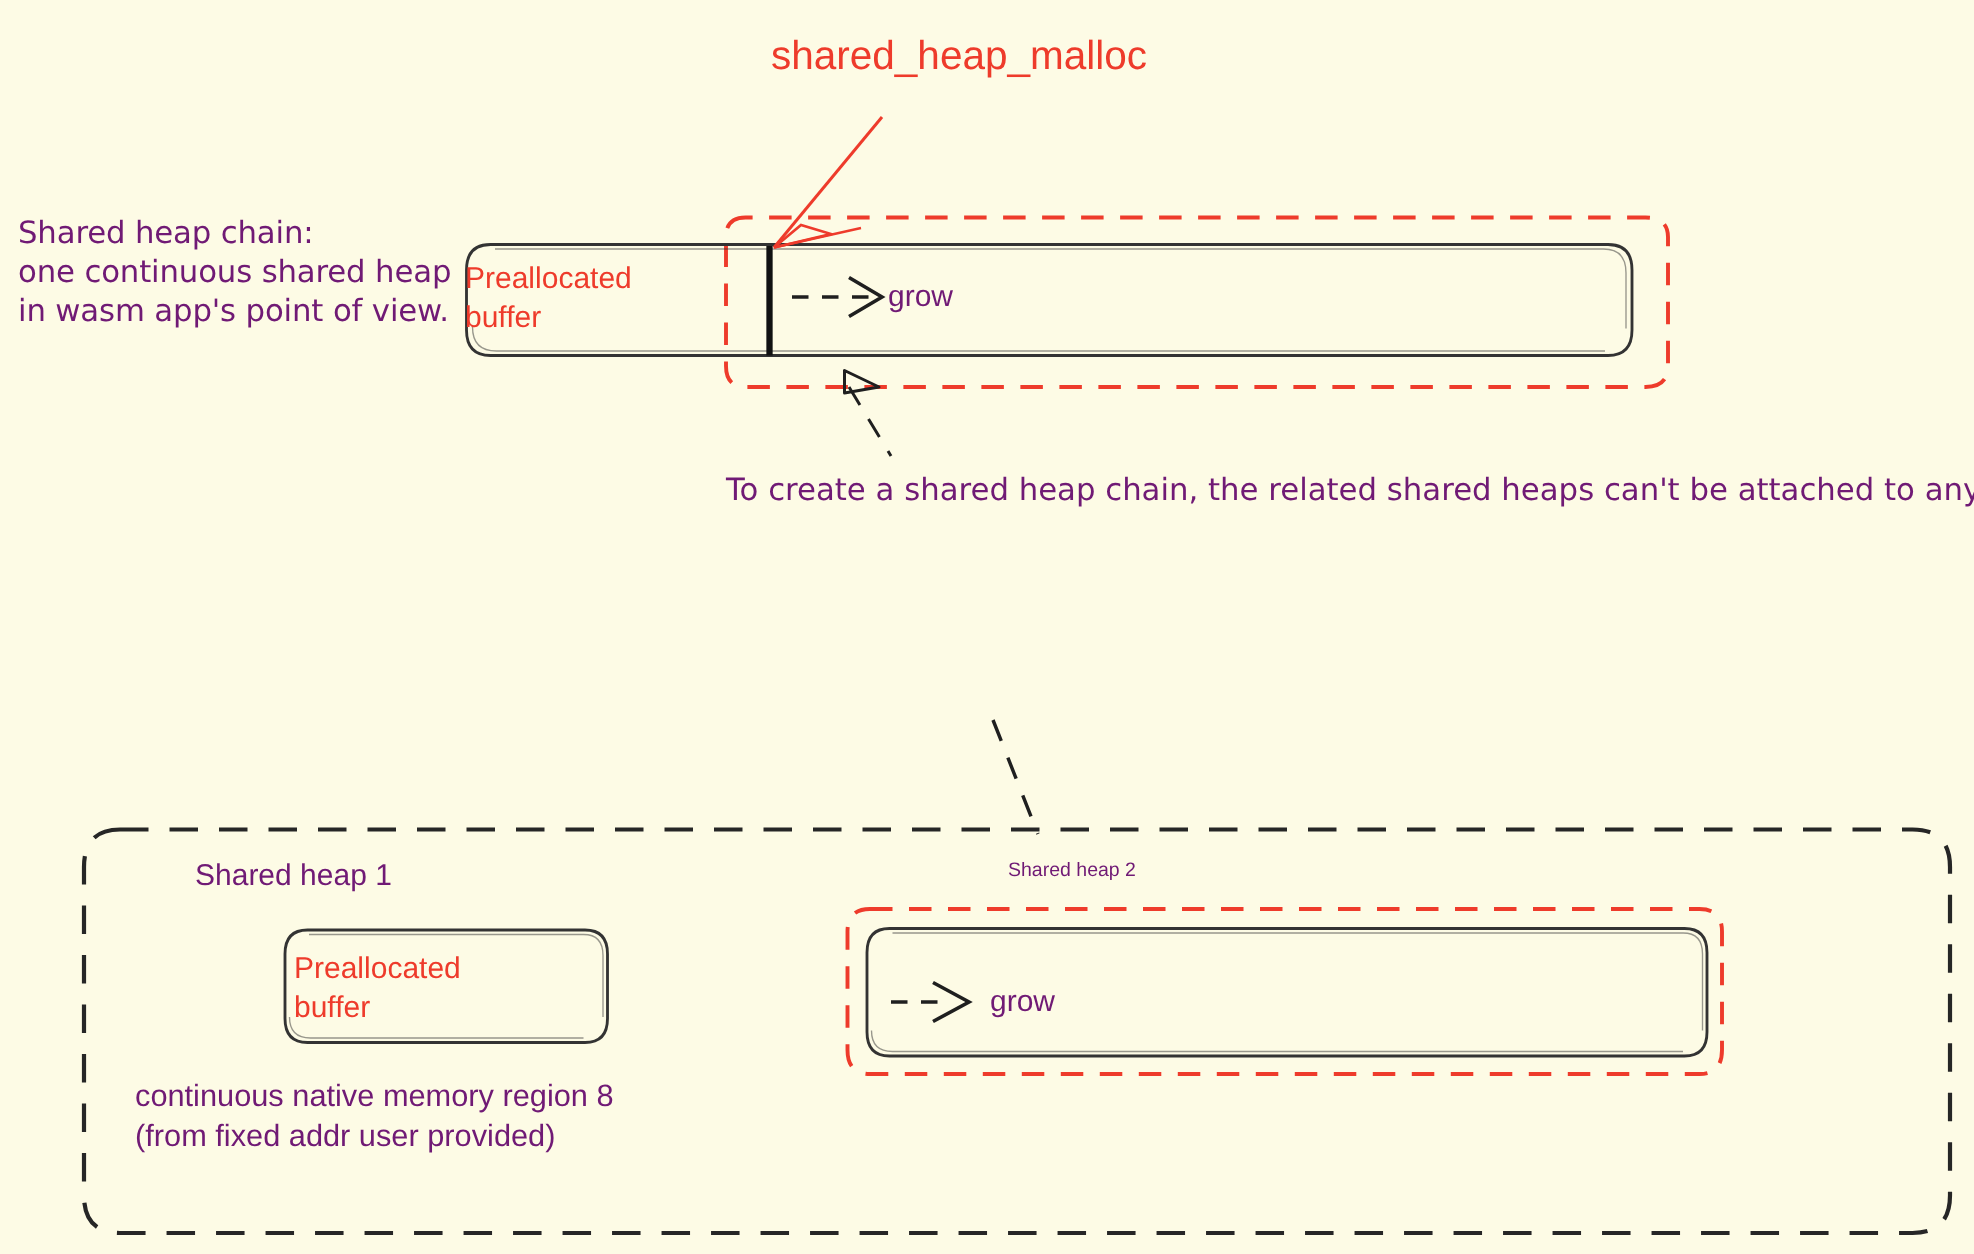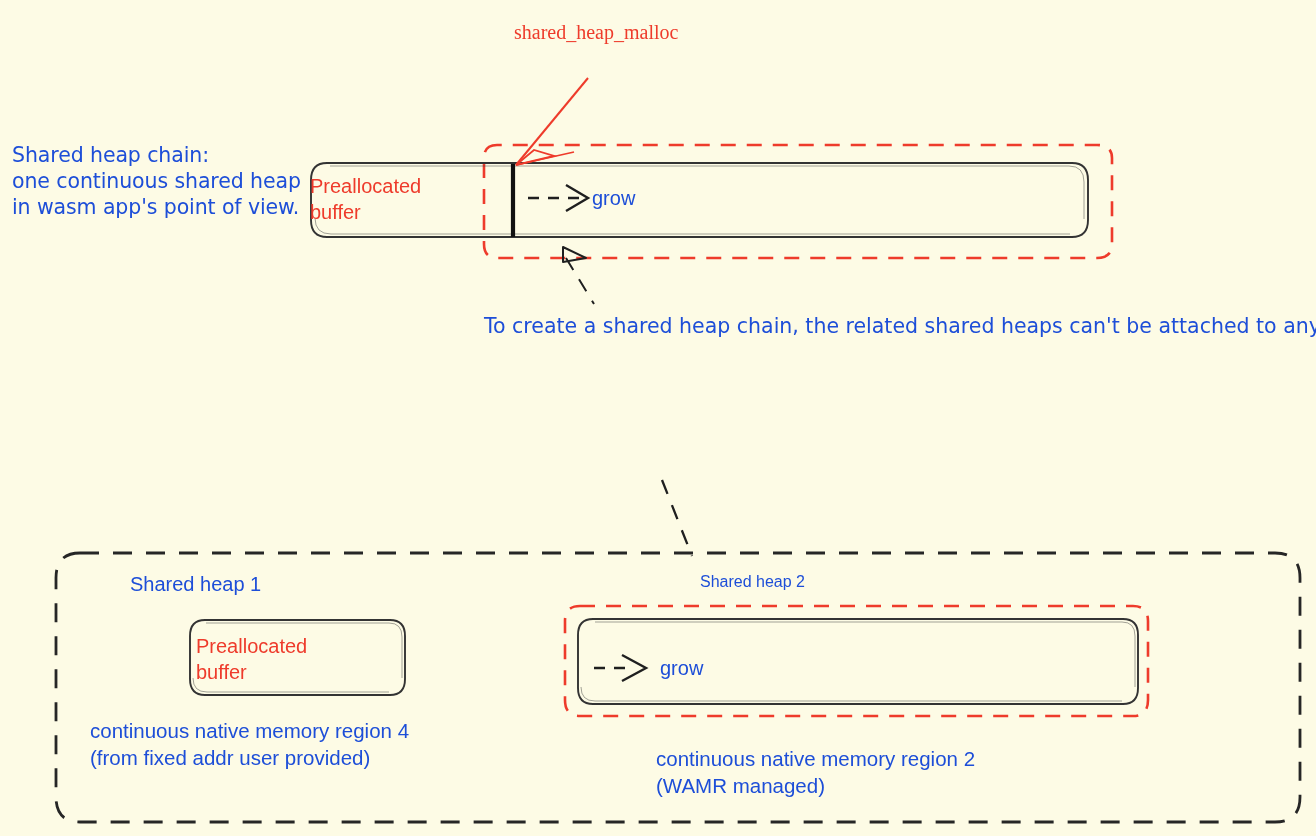--- a/index.html
+++ b/index.html
@@ -23,21 +23,21 @@
     position: absolute;
     left: 0;
     top: 0;
     width: 1316px;
     height: 836px;
     pointer-events: none;
   }
   .txt {
     position: absolute;
     white-space: pre;
-    color: #1d4ed8;
+    color: #701a75;
     line-height: 1.28;
   }
   .hand {
     font-family: "DejaVu Sans", sans-serif;
   }
   .lib {
     font-family: "Liberation Sans", sans-serif;
   }
   .red {
     color: #EE3B2B;
@@ -47,22 +47,21 @@
   }
   .left-note {
     left: 12px;
     top: 142px;
     font-size: 20.5px;
     letter-spacing: -0.1px;
   }
   .label-malloc {
     left: 514px;
     top: 20px;
-    font-size: 20px;
-    font-family: Liberation Serif, serif;
+    font-size: 27px;
   }
   .prealloc-top {
     left: 310px;
     top: 174px;
     width: 172px;
     font-size: 20px;
   }
   .grow-top {
     left: 592px;
     top: 186px;
@@ -75,24 +74,24 @@
     font-size: 20.5px;
     line-height: 1.35;
   }
   .sh1-title {
     left: 130px;
     top: 572px;
     width: 320px;
     font-size: 20px;
   }
   .sh2-title {
-    left: 700px;
+    left: 672px;
     top: 572px;
     width: 320px;
-    font-size: 16px;
+    font-size: 13px;
   }
   .prealloc-bot {
     left: 196px;
     top: 634px;
     width: 186px;
     font-size: 20px;
   }
   .grow-bot {
     left: 660px;
     top: 656px;
@@ -172,23 +171,21 @@
 
   <div class="txt lib grow-top">grow</div>
 
   <div class="txt hand ctr mid-note">To create a shared heap chain, the related shared heaps can't be attached to any wasm apps</div>
 
   <div class="txt lib ctr sh1-title">Shared heap 1</div>
 
   <div class="txt lib red ctr prealloc-bot">Preallocated
 buffer</div>
 
-  <div class="txt lib ctr region1-cap">continuous native memory region 4
+  <div class="txt lib ctr region1-cap">continuous native memory region 8
 (from fixed addr user provided)</div>
 
   <div class="txt lib ctr sh2-title">Shared heap 2</div>
 
   <div class="txt lib grow-bot">grow</div>
 
-  <div class="txt lib ctr region2-cap">continuous native memory region 2
-(WAMR managed)</div>
 
 </div>
 
 </body></html>

